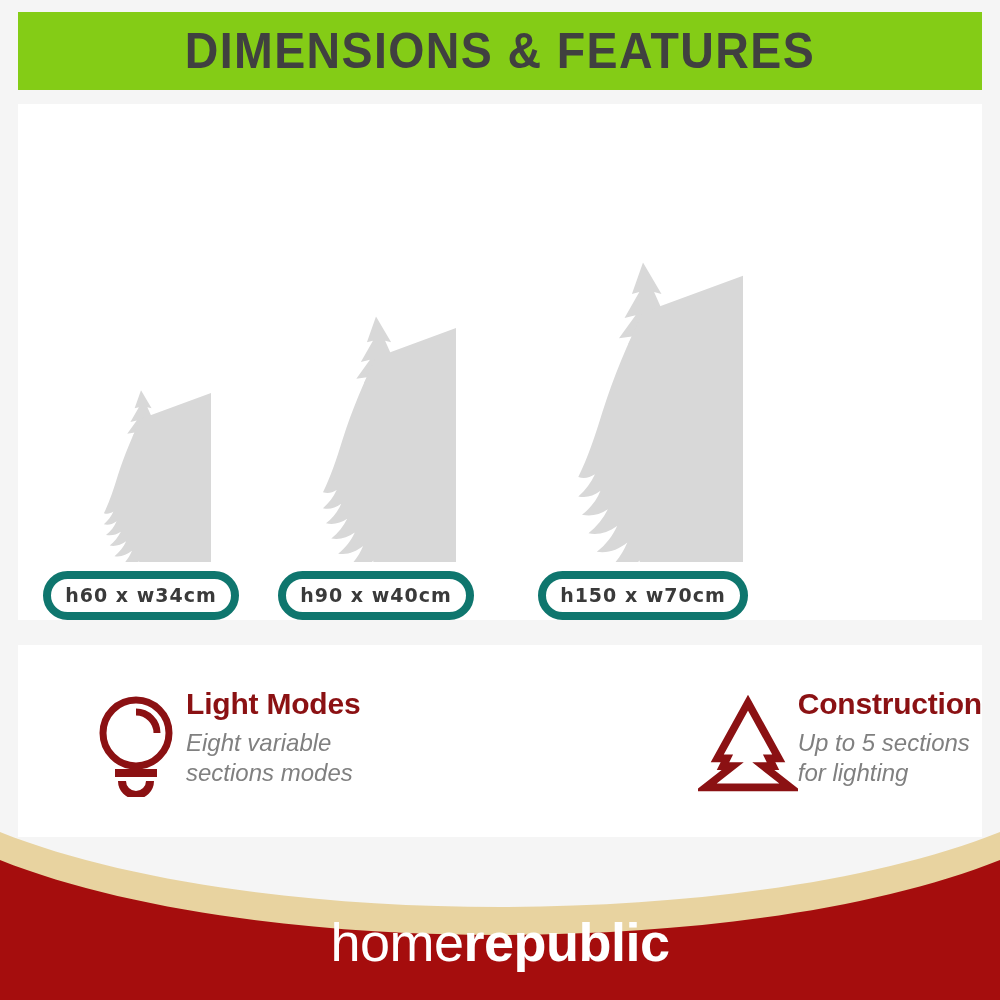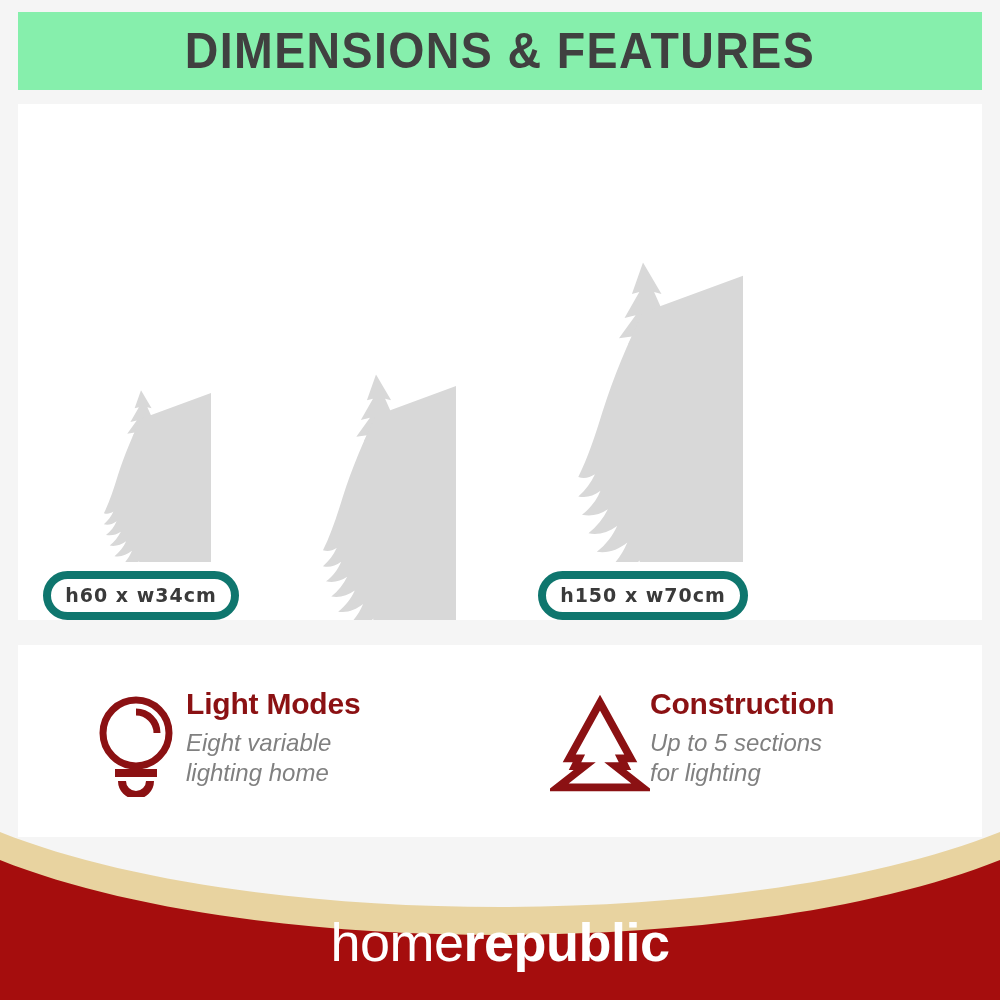--- a/index.html
+++ b/index.html
@@ -18,21 +18,21 @@
     overflow: hidden;
   }
 
   
   .header-panel {
     position: absolute;
     left: 18px;
     top: 12px;
     width: 964px;
     height: 78px;
-    background: #86efac;
+    background: #84cc16;
     display: flex;
     align-items: center;
     justify-content: center;
   }
   .header-title {
     font-family: "Liberation Sans Narrow", "Liberation Sans", sans-serif;
     font-size: 50px;
     font-weight: bold;
     letter-spacing: 1.5px;
     color: #404040;
@@ -95,21 +95,21 @@
     background: #ffffff;
     display: flex;
     align-items: center;
   }
   .feature {
     display: flex;
     align-items: flex-start;
     box-sizing: border-box;
   }
   .feature-1 { width: 520px; padding-left: 68px; }
-  .feature-2 { width: 444px; padding-left: 12px; }
+  .feature-2 { width: 444px; padding-left: 12px; justify-content: flex-end; }
   .feature-icon {
     flex: 0 0 auto;
     width: 100px;
     display: flex;
     align-items: flex-start;
     justify-content: center;
     padding-top: 8px;
   }
   .feature-text {
     padding-top: 2px;
@@ -240,20 +240,21 @@
               5 7 11 13 18 17 -7 -17 -13 -34 -17 -52
               6 8 13 15 21 20 -9 -19 -16 -38 -21 -58
               7 9 15 16 24 21 -10 -20 -18 -41 -24 -62
               8 9 17 16 26 21 -11 -21 -20 -43 -26 -65
               8 9 18 16 27 20 -12 -21 -22 -44 -29 -67
               9 9 18 15 28 19 -13 -22 -24 -45 -32 -69
               9 8 19 14 29 17 -14 -22 -26 -46 -34 -71
               -14 -44 -24 -78 -34 -100 Z"></path>
           </svg>
         </div>
+        <div class="size-label">h90 x w40cm</div>
       </div>
 
       <div class="tree-item" style="left:490px; width:270px;justify-content:flex-end;">
         <div class="tree-svg-wrap">
           <svg width="200" height="305" viewBox="0 0 200 330" aria-hidden="true">
             <path fill="#d8d8d8" d="M100 6
               L88 40 L96 38 L80 66 L92 63 L74 88 L88 86 L84 94 L96 90 L86 104 L100 98
               L104 104 L94 112 L108 108 L98 120 L114 112 L106 124 L120 118 L112 108
               L124 112 L114 96 L126 100 L116 84 L128 88 L112 62 L124 65 L112 38 L120 40 Z"></path>
             <path fill="#d8d8d8" d="M100 60
@@ -298,21 +299,21 @@
           <circle cx="41" cy="40" r="33" fill="none" stroke="#8b1113" stroke-width="7"></circle>
           <path d="M41 19 A21 21 0 0 1 62 40" fill="none" stroke="#8b1113" stroke-width="7" stroke-linecap="butt"></path>
           <line x1="20" y1="80" x2="62" y2="80" stroke="#8b1113" stroke-width="8"></line>
           <path d="M27 88 A14 14 0 0 0 55 88" fill="none" stroke="#8b1113" stroke-width="8"></path>
         </svg>
       </div>
       <div class="feature-text">
         <div class="feature-title">Light Modes</div>
         <div class="feature-desc">
           <span>Eight variable</span>
-          <span>lighting home</span>
+          <span>sections modes</span>
         </div>
       </div>
     </div>
 
     <div class="feature feature-2">
       <div class="feature-icon">
         <svg width="104" height="104" viewBox="0 0 104 104" aria-hidden="true">
           <path d="M52 8 L84 66 L74 66 L78 74 L68 74 L96 96 L8 96 L36 74 L26 74 L30 66 L20 66 Z" fill="none" stroke="#8b1113" stroke-width="8" stroke-linejoin="miter"></path>
         </svg>
       </div>

